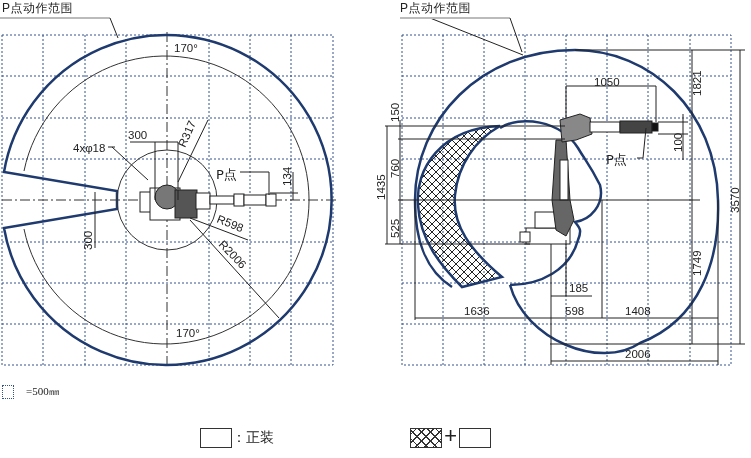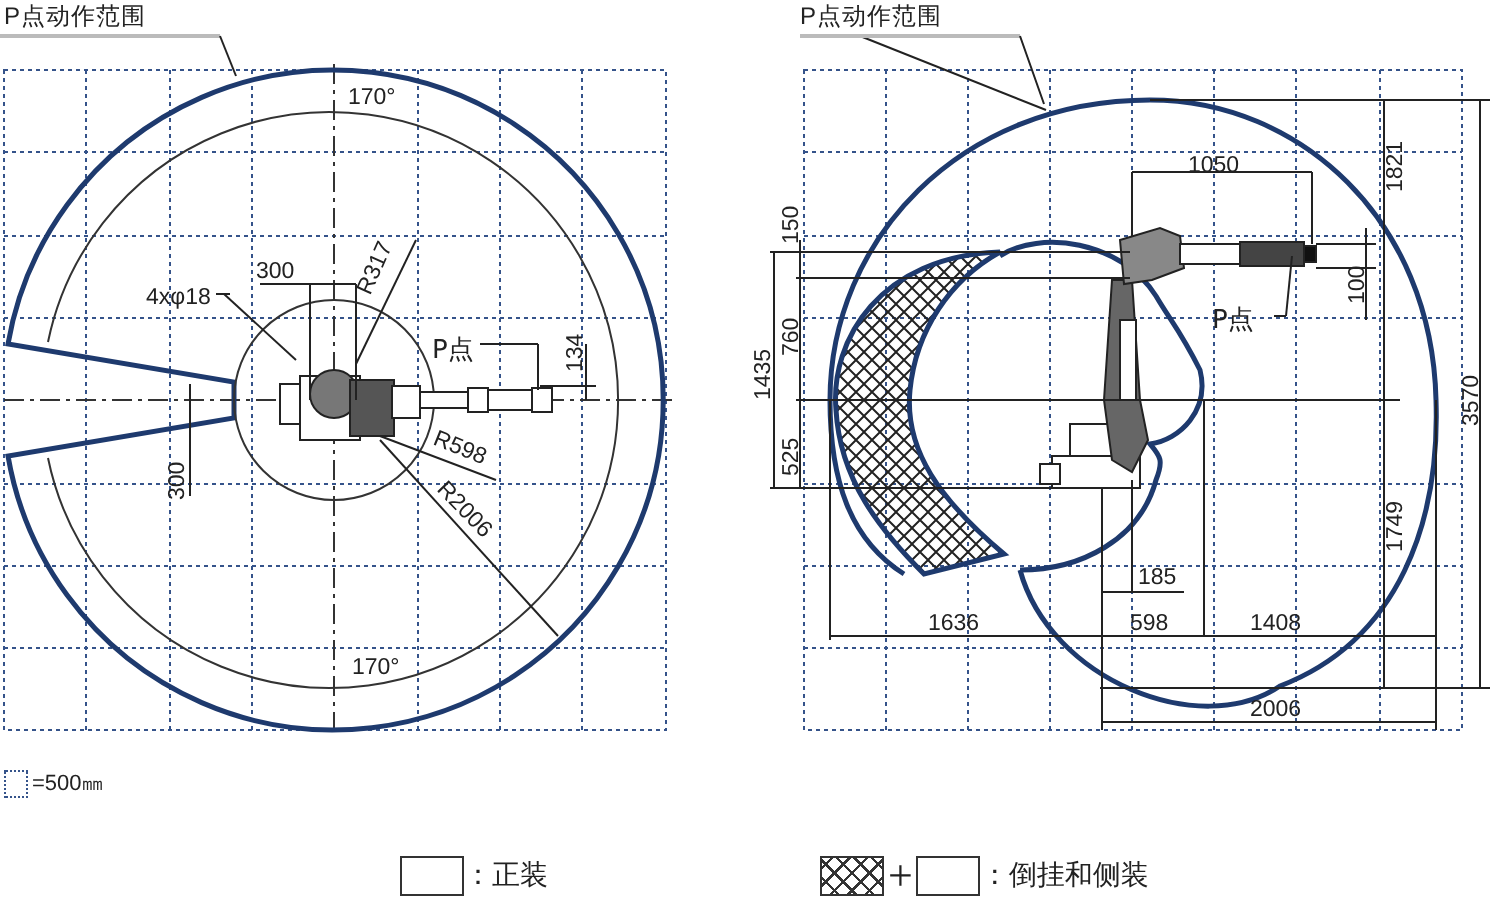--- a/index.html
+++ b/index.html
@@ -1,23 +1,23 @@
 <!DOCTYPE html>
 <html><head>
 <meta charset="utf-8">
 <style>
   html, body { margin:0; padding:0; background:#ffffff; }
   body { width:751px; height:458px; position:relative; overflow:hidden; font-family:"Liberation Sans", "DejaVu Sans", sans-serif; color:#222; }
   .title { position:absolute; font-size:12px; letter-spacing:0.5px; color:#222; }
   svg { position:absolute; left:0; top:0; }
   .dim { font-family:"Liberation Sans", sans-serif; font-size:11.5px; fill:#222; }
   .lbl { font-family:"DejaVu Sans", sans-serif; font-size:13px; fill:#222; }
-  .scale-note { position:absolute; left:2px; top:384px; font-size:11px; display:flex; align-items:center; gap:2px; }
+  .scale-note { position:absolute; left:2px; top:384px; font-size:11px; display:flex; align-items:center; gap:12px;font-family:Liberation Serif, serif; }
   .scale-box { width:12px; height:14px; border:1px dotted #35538a; box-sizing:border-box; }
-  .legend { position:absolute; top:428px; display:flex; align-items:center; font-size:14px; font-family:Liberation Serif, serif; }
+  .legend { position:absolute; top:428px; display:flex; align-items:center; font-size:14px; font-family:Liberation Mono, monospace; }
   .lg-box { width:32px; height:20px; border:1.5px solid #333; box-sizing:border-box; background:#fff; }
   .lg-hatch { width:32px; height:20px; border:1.5px solid #333; box-sizing:border-box;
     background:
       repeating-linear-gradient(45deg, transparent 0 5px, #333 5px 6.2px),
       repeating-linear-gradient(-45deg, transparent 0 5px, #333 5px 6.2px); }
   .plus { font-size:22px; margin:0 2px; line-height:20px; }
 </style>
 </head>
 <body>
 
@@ -187,14 +187,13 @@
 
 <div class="legend" style="left:200px;">
   <span class="lg-box"></span>
   <span>：正装</span>
 </div>
 
 <div class="legend" style="left:410px;">
   <span class="lg-hatch"></span>
   <span class="plus">+</span>
   <span class="lg-box"></span>
-  <span>：倒挂和侧装</span>
 </div>
 
 </body></html>

